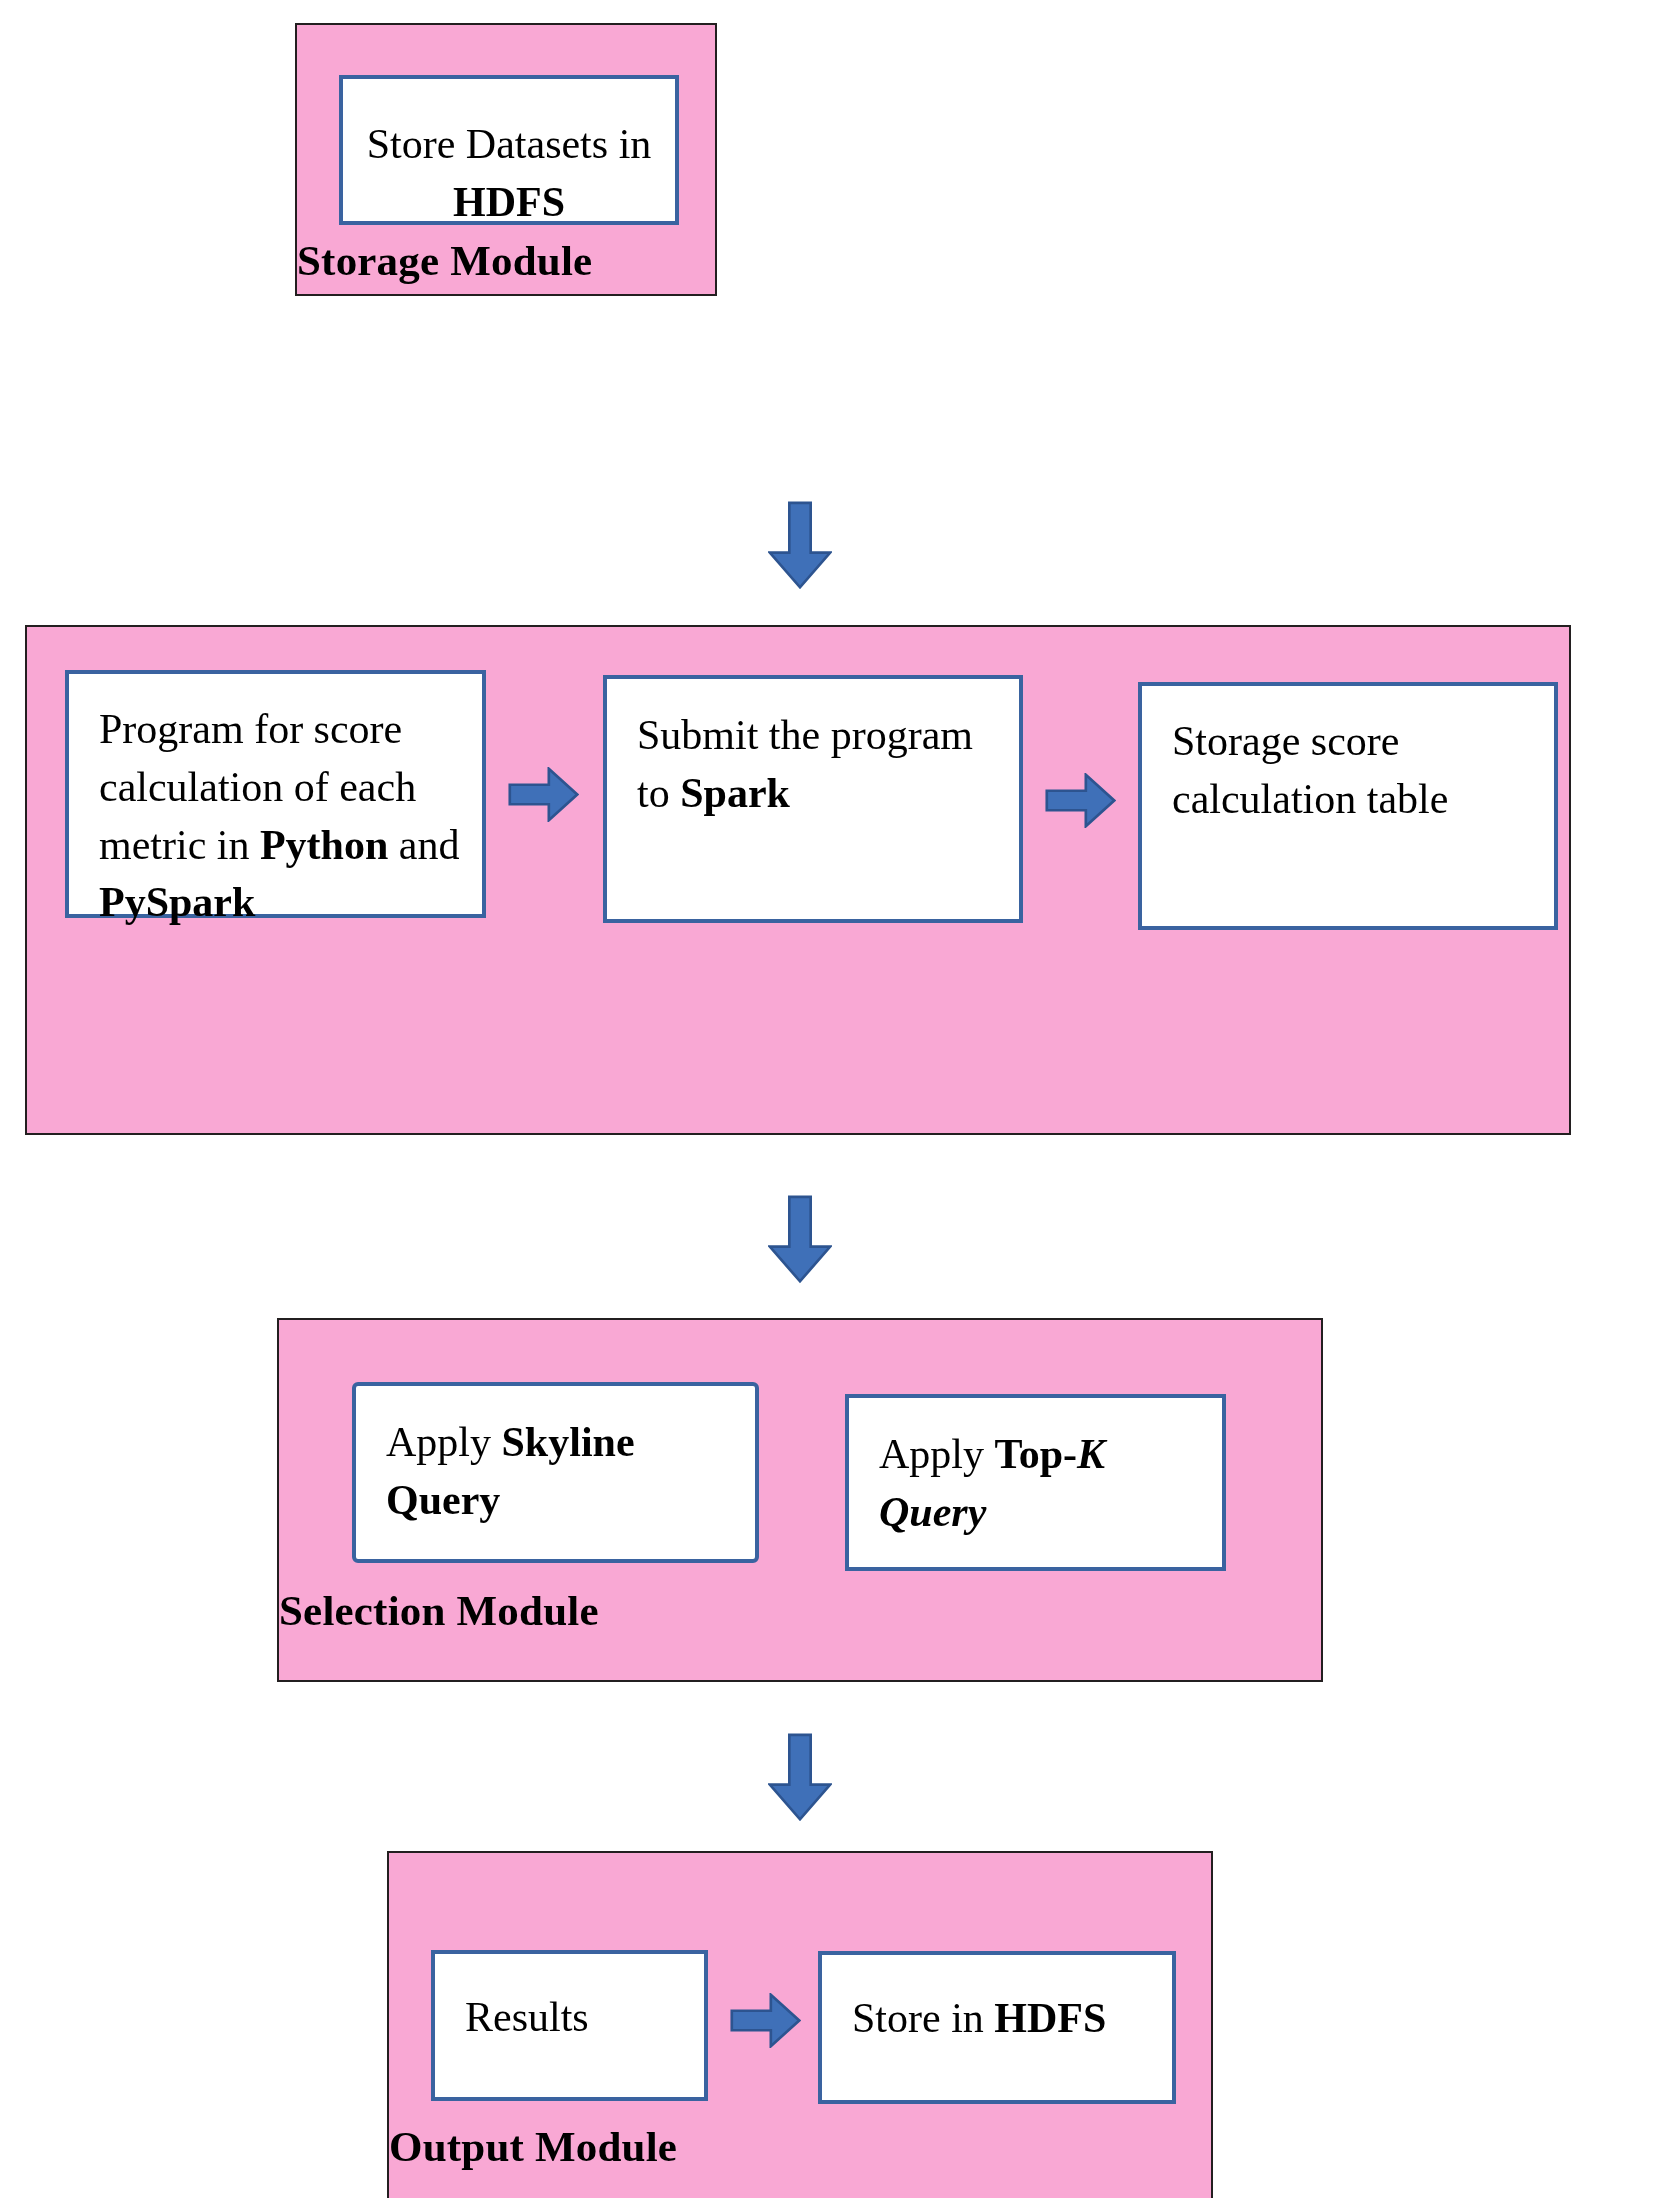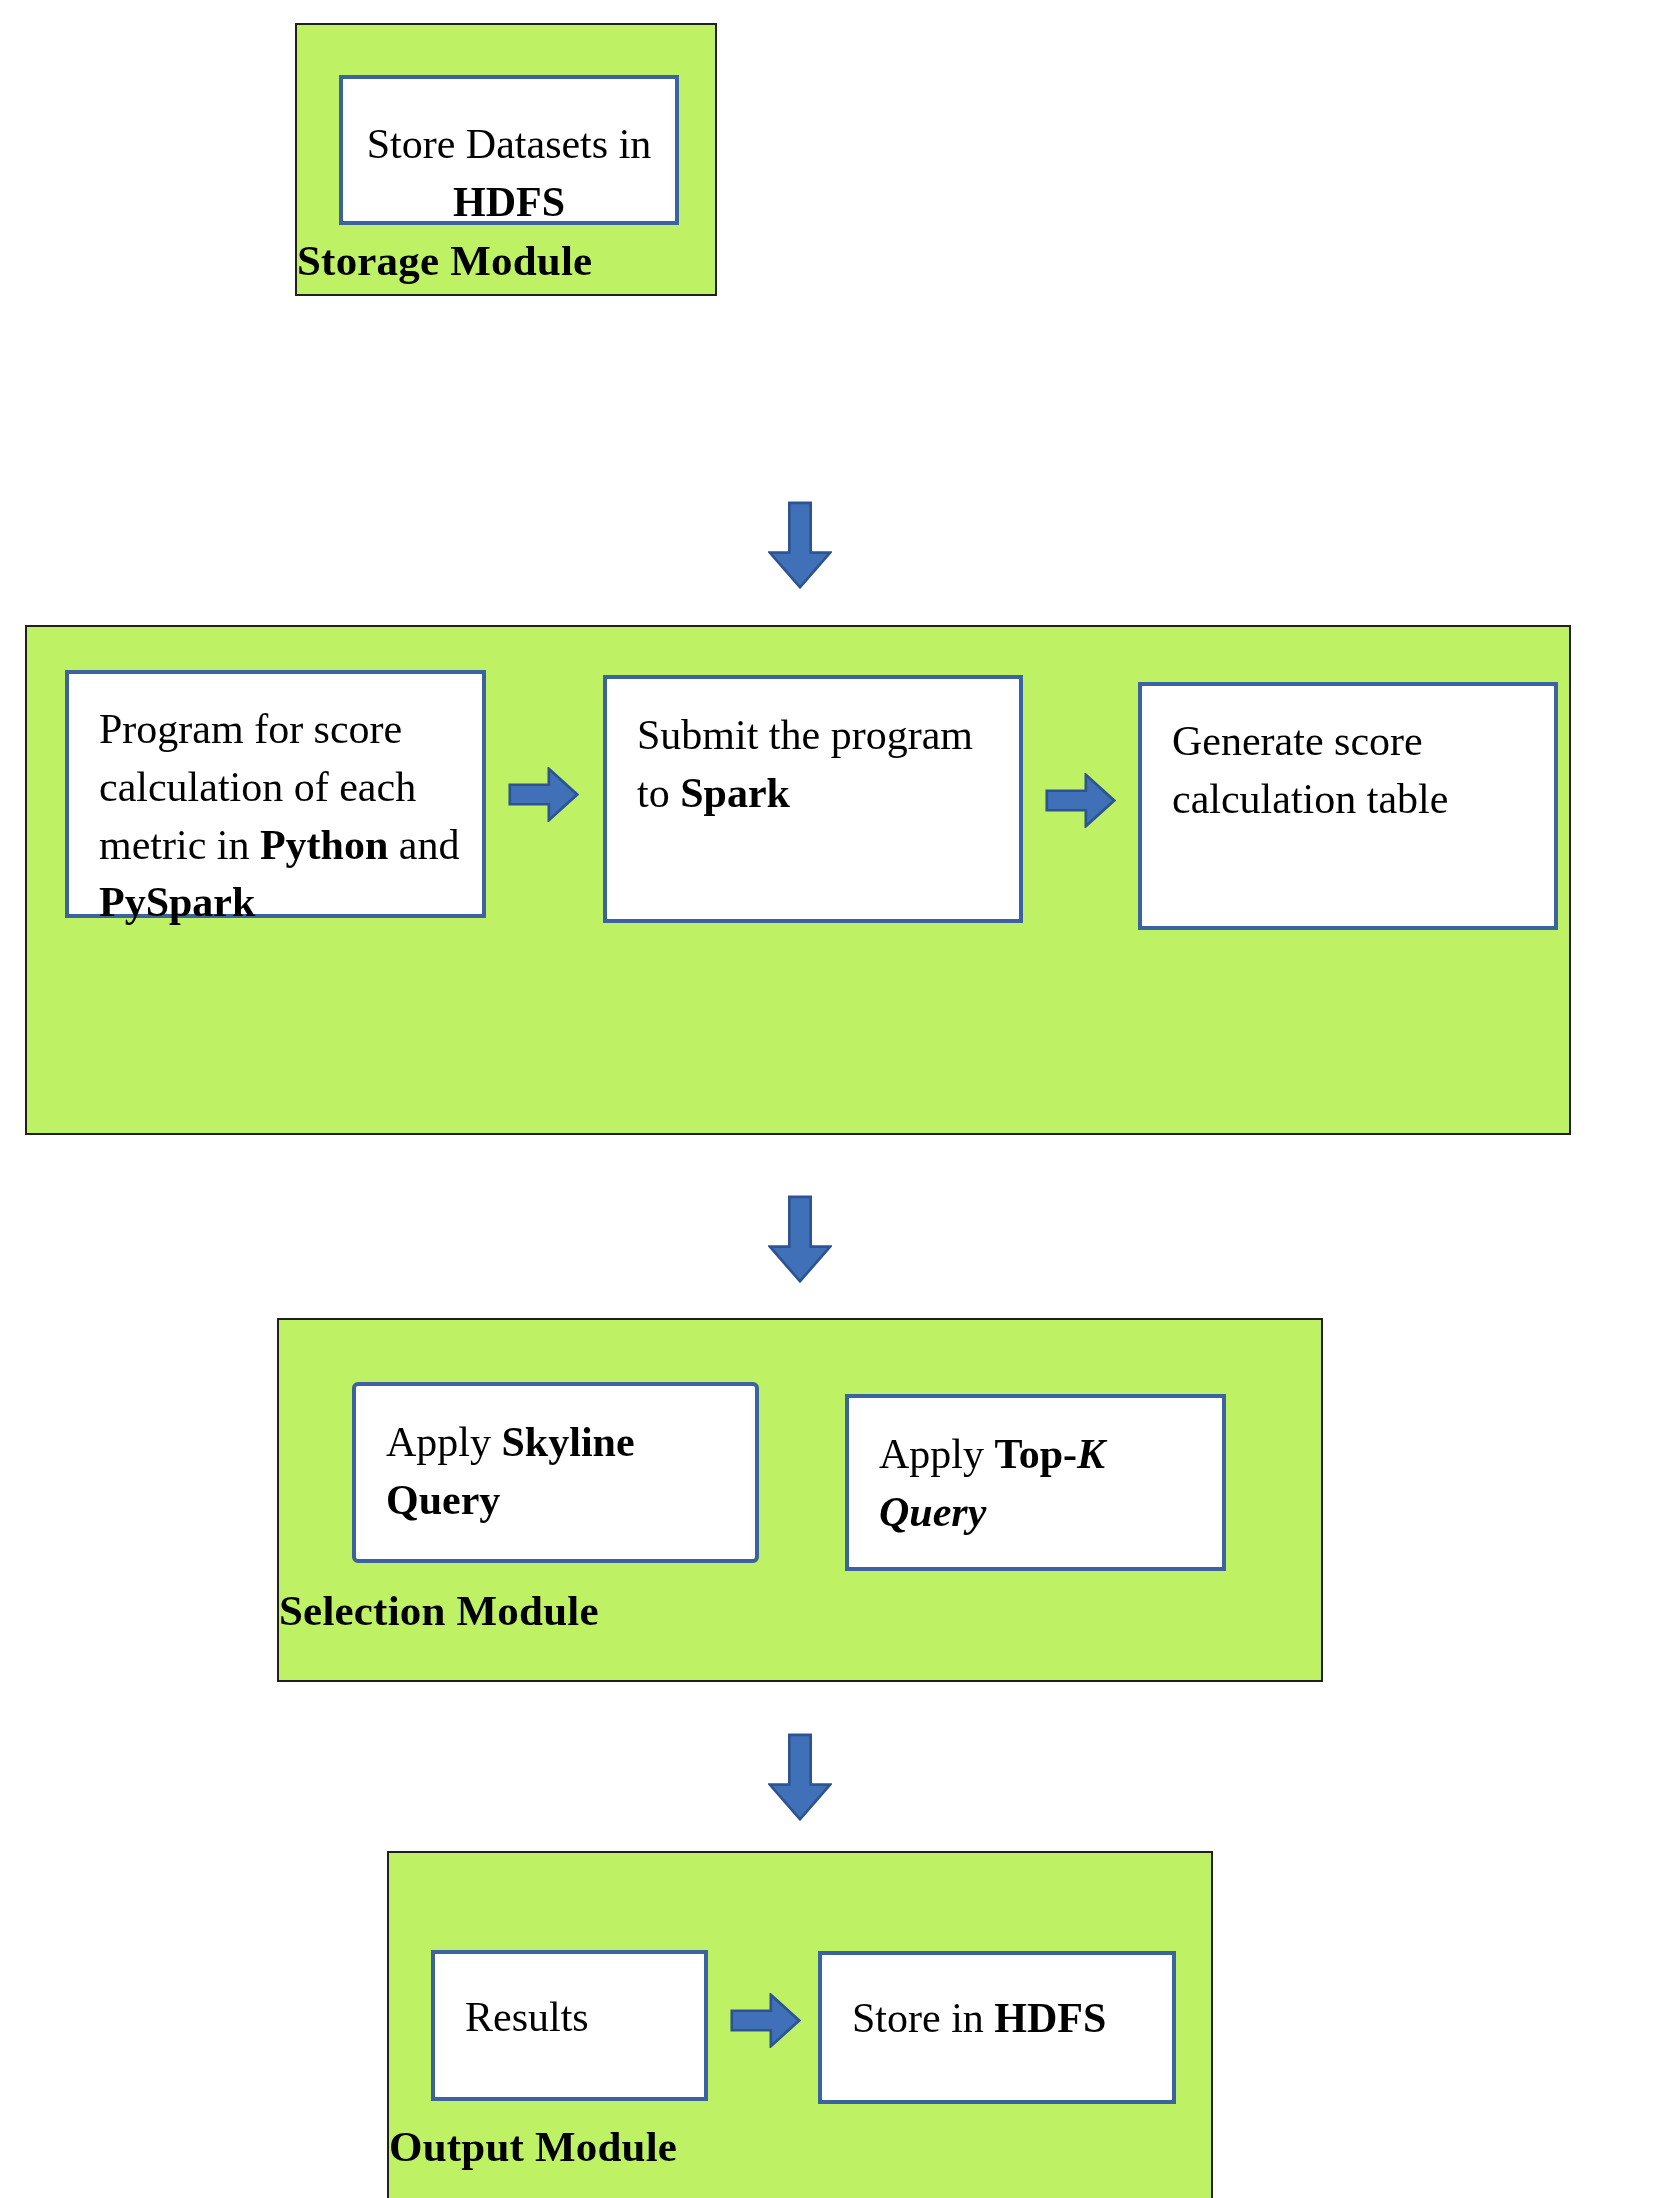--- a/index.html
+++ b/index.html
@@ -13,21 +13,21 @@
     height: 2199px;
     background: #ffffff;
     font-family: "Liberation Serif", "DejaVu Serif", serif;
     overflow: hidden;
   }
 
   
   .module {
     position: absolute;
     border: 2.7px solid #231f20;
-    background: #bef264;
+    background: #f9a8d4;
     box-sizing: border-box;
   }
 
   
   .pbox {
     position: absolute;
     border: 4.4px solid #3a63a0;
     background: #ffffff;
     box-sizing: border-box;
   }
@@ -105,21 +105,21 @@
         <span>Submit the program to </span><span class="b">Spark</span>
       </div>
     </div>
 
     <svg class="arrow" style="left:1018px; top:146px;" width="71" height="55" viewBox="0 0 80 62">
       <polygon points="2,20 46,20 46,2 78,31 46,60 46,42 2,42" fill="#3f70b8" stroke="#2d5490" stroke-width="3" stroke-linejoin="miter"></polygon>
     </svg>
 
     <div class="pbox" style="left:1111px; top:55px; width:420px; height:248px;">
       <div class="pbox-text" style="top:26.6px;">
-        <span>Generate score calculation table</span>
+        <span>Storage score calculation table</span>
       </div>
     </div>
 
   </div>
 
   <svg class="arrow" style="left:768px; top:1195px;" width="64" height="89" viewBox="0 0 72 100">
     <polygon points="24,2 48,2 48,58 70,58 36,97 2,58 24,58" fill="#3f70b8" stroke="#2d5490" stroke-width="3" stroke-linejoin="miter"></polygon>
   </svg>
 
   <div class="module" style="left:277px; top:1318px; width:1046px; height:364px;">

